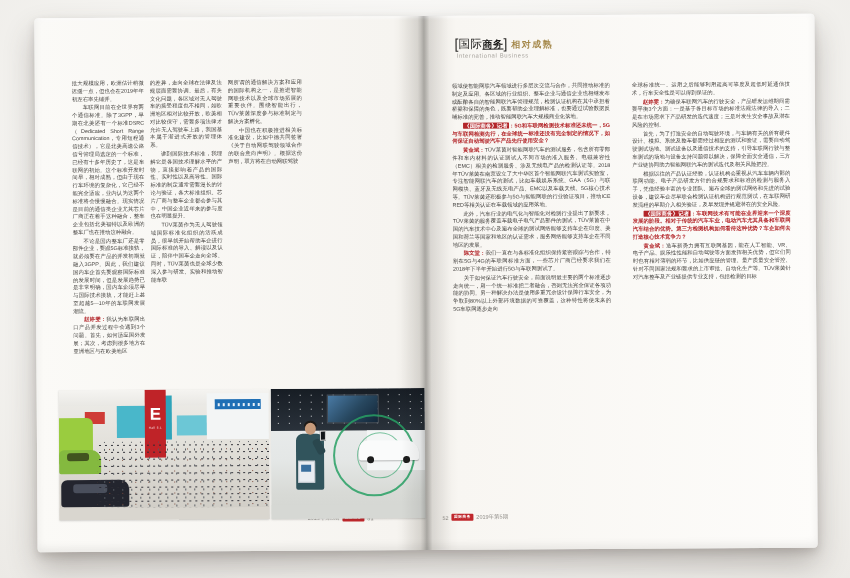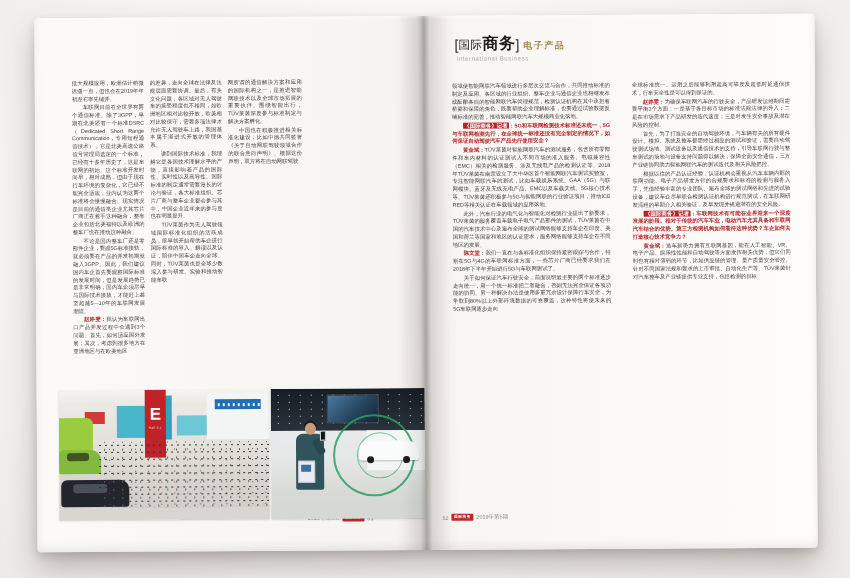--- a/index.html
+++ b/index.html
@@ -44,21 +44,21 @@
   .para.cont{text-indent:0;}
   .speaker{color:#b3262a;font-weight:bold;}
   .q-label{background:#b3262a;color:#ffffff;font-weight:bold;padding:0 1.5px;border-radius:.5px;}
   .q-text{color:#b3262a;font-weight:bold;}
 
   
   .sec-header{position:absolute;left:31px;top:18px;}
   .sec-cn{white-space:nowrap;color:#1c1b1a;}
   .sec-cn .bracket{font-size:14px;font-weight:300;color:#2a2927;vertical-align:-1px;}
   .sec-cn .t-reg{font-size:11.5px;letter-spacing:.5px;}
-  .sec-cn .t-bold{font-size:16px;font-weight:bold;letter-spacing:.5px;}
+  .sec-cn .t-bold{font-size:10px;font-weight:bold;letter-spacing:.5px;text-decoration:underline;}
   .sec-cn .t-gold{font-size:9px;font-weight:bold;color:#a5894b;letter-spacing:1.5px;margin-left:4px;}
   .sec-en{font-size:6px;color:#aaa6a0;letter-spacing:.6px;margin-top:1px;margin-left:2px;}
 
   
   .footer{position:absolute;display:flex;align-items:center;gap:3px;font-size:5.5px;color:#8d8a85;}
   .footer-left{right:53px;bottom:29px;}
   .footer-right{left:16px;bottom:29px;}
   .logo-badge{
     display:inline-block;background:#c0282d;color:#fff;
     font-size:3.6px;line-height:1;font-weight:bold;letter-spacing:.6px;
@@ -185,21 +185,21 @@
       <div class="footer footer-left">
         <span>2019年第5期</span>
         <span class="logo-badge">国际商务</span>
         <span>51</span>
       </div>
     </div>
 
     <div class="page page-right">
       <div class="sec-header">
         <div class="sec-cn">
-          <span class="bracket">[</span><span class="t-reg">国际</span><span class="t-bold">商务</span><span class="bracket">]</span><span class="t-gold">电子产品</span>
+          <span class="bracket">[</span><span class="t-reg">国际</span><span class="t-bold">商务</span><span class="bracket">]</span><span class="t-gold">相对成熟</span>
         </div>
         <div class="sec-en">International Business</div>
       </div>
 
       <div class="col col-r1">
           <div class="para cont"><span class="body-text">领域使智能网联汽车领域进行多层次交流与合作，共同推动标准的制定及应用。各区域的行业组织、整车企业与通信企业也相继发布或酝酿各自的智能网联汽车管理规范，检测认证机构在其中承担着桥梁和保障的角色，既要帮助企业理解标准，也要通过试验数据反哺标准的完善，推动智能网联汽车大规模商业化落地。</span></div>
           <div class="para"><span class="q-label">《国际商务》记者</span><span class="q-text">：5G和车联网检测技术标准还未统一，5G与车联网检测先行，在全球统一标准还没有完全制定的情况下，如何保证自动驾驶汽车产品先行使用安全？</span></div>
           <div class="para"><span class="speaker">黄金斌：</span><span class="body-text">TÜV莱茵对智能网联汽车的测试服务，包含所有零部件和车内材料的认证测试人不同市场的准入服务、电磁兼容性（EMC）相关的检测服务、涉及无线电产品的检测认证等。2018年TÜV莱茵在南京设立了大中华区首个智能网联汽车测试实验室，专注智能网联汽车的测试，比如车载娱乐系统、GAA（5G）与联网模块、蓝牙及无线充电产品、EMC以及车载天线、5G核心技术等。TÜV莱茵还积极参与5G与智能网联的行业验证项目，推动ICE RED等相关认证在车载领域的应用落地。</span></div>
           <div class="para"><span class="body-text">此外，汽车行业的电气化与智能化对检测行业提出了新要求，TÜV莱茵的服务覆盖车载电子电气产品部件的测试，TÜV莱茵在中国的汽车技术中心及遍布全球的测试网络能够支持车企在印度、美国和荷兰等国家和地区的认证需求，服务网络能够支持车企在不同地区的发展。</span></div>
           <div class="para"><span class="speaker">陈文堂：</span><span class="body-text">我们一直在与各标准化组织保持紧密跟踪与合作，特别在5G与4G的车联网标准方面，一些芯片厂商已经要求我们在2018年下半年开始进行5G与车联网测试了。</span></div>

